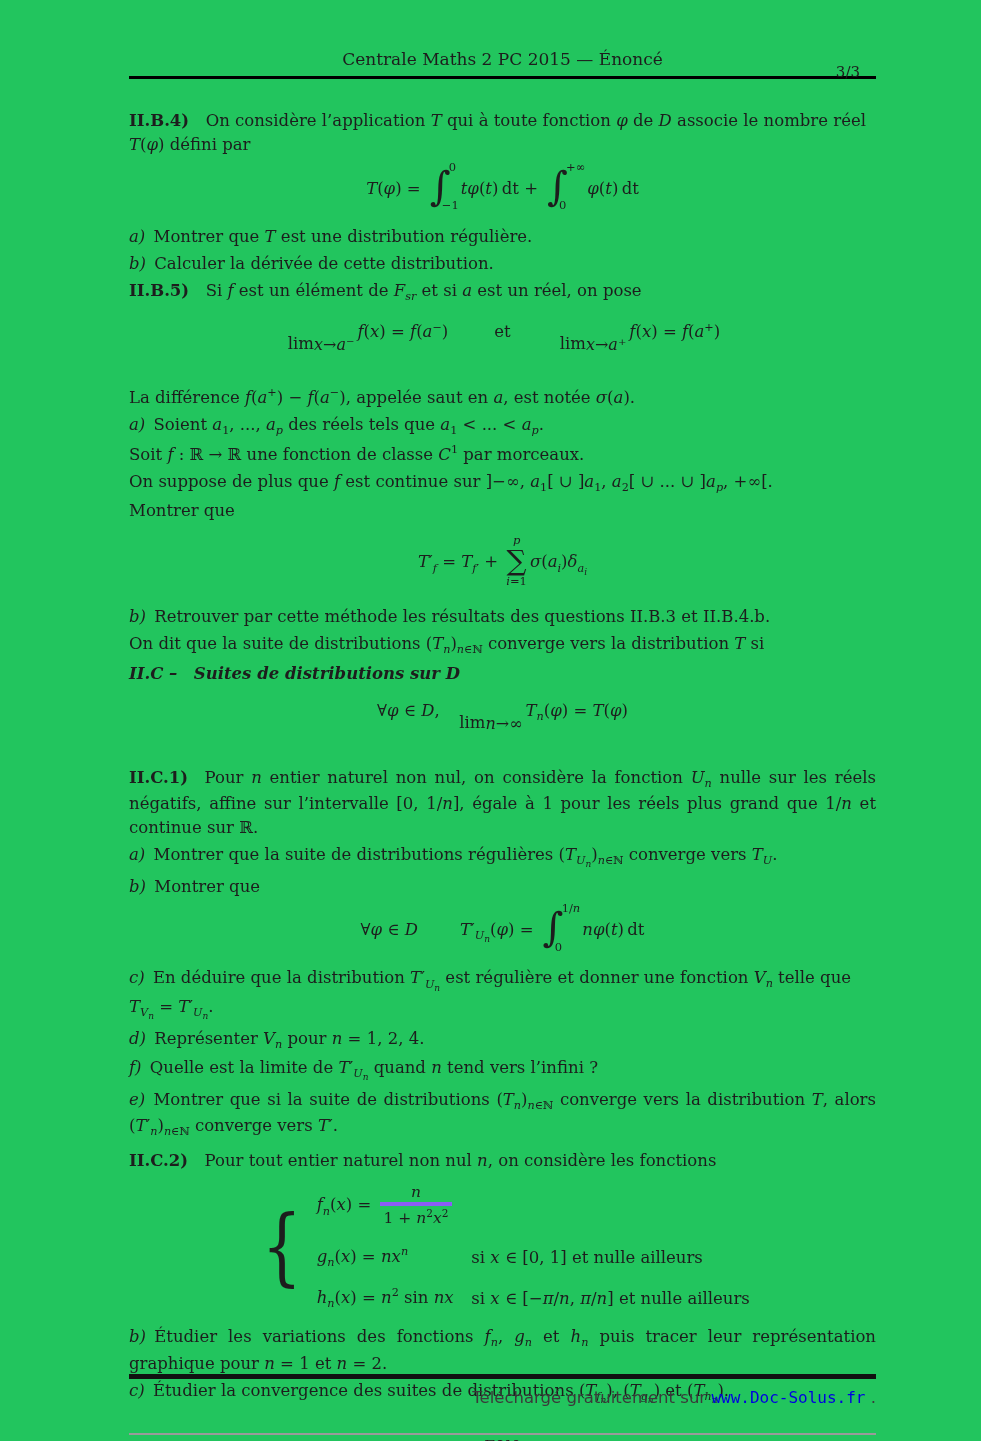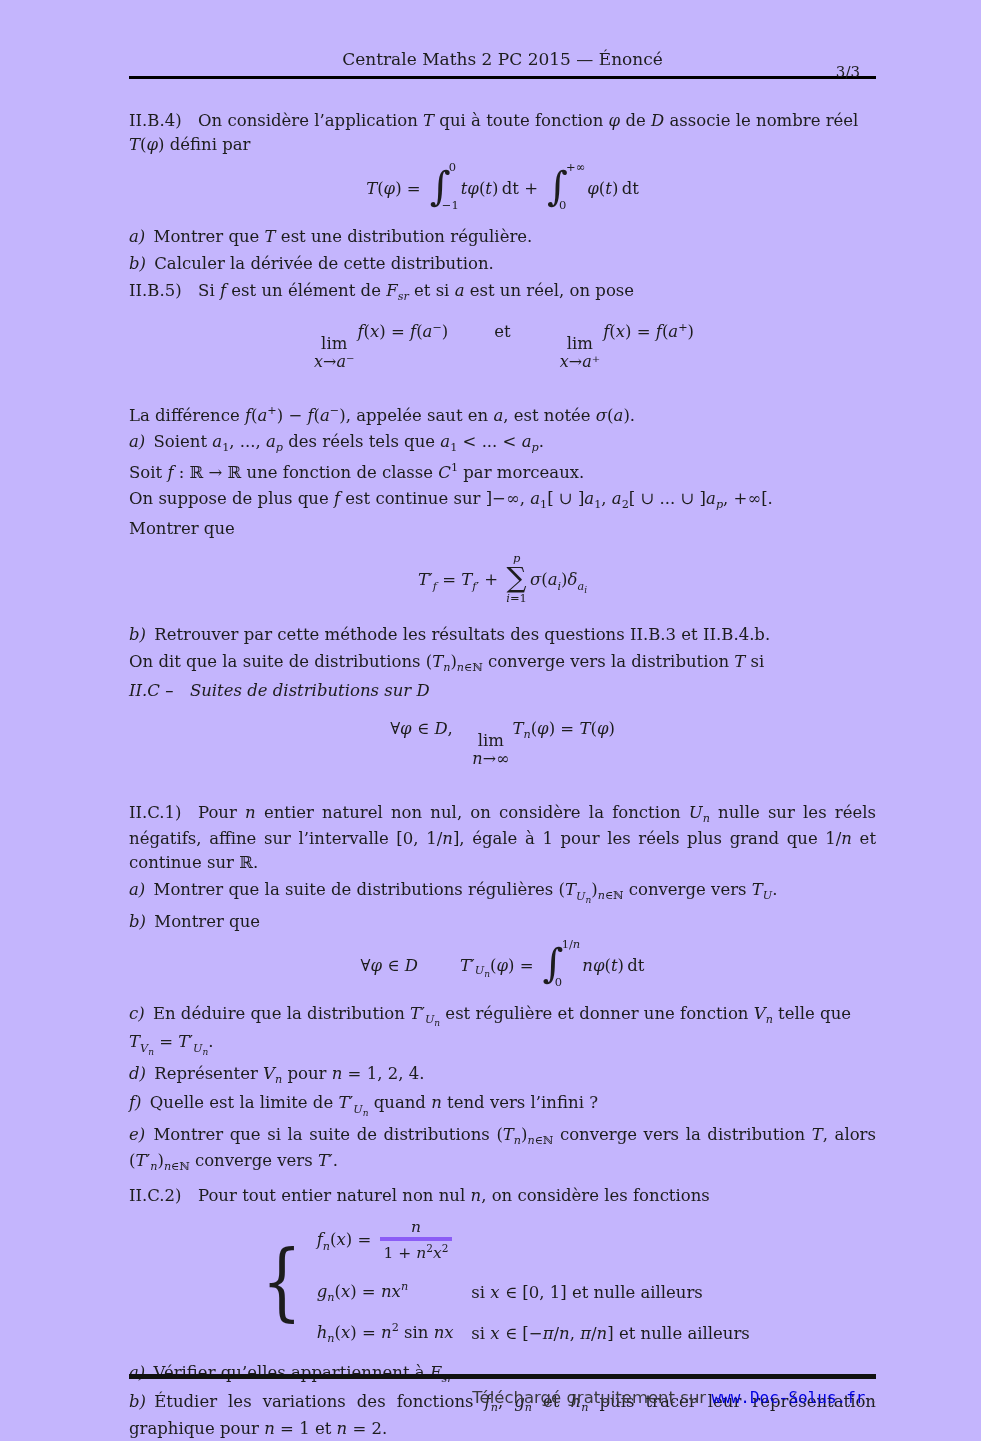--- a/index.html
+++ b/index.html
@@ -1,49 +1,49 @@
 <!DOCTYPE html>
 <html><head>
 <meta charset="utf-8">
 <style>
   html,body { margin:0; padding:0; background:#ffffff; }
   .page {
-    position:relative; width:981px; height:1441px; background:#c4b5fd; overflow:hidden;
+    position:relative; width:981px; height:1441px; background:#22c55e; overflow:hidden;
     font-family:"DejaVu Serif","Liberation Serif",serif;
     font-size:16.5px; color:#1d1d1d;
   }
   .content { position:absolute; left:129px; width:747px; top:0; }
   
   .hdr { position:relative; padding-top:49px; }
   .hdr-title { text-align:center; font-size:17px; }
   .hdr-page { position:absolute; right:16px; bottom:-2px; font-size:15px; }
   .hdr-rule { margin-top:7px; border-top:3px solid #000; }
   
   .bodytext { margin-top:30px; }
   p.para { margin:3px 0; line-height:1.45; }
   p.just { text-align:justify; }
-  b { font-weight:normal; }
+  b { font-weight:bold; }
   i { font-style:italic; }
   .scr { font-style:italic; }
   sub { font-size:68%; }
   sup { font-size:68%; }
   sub sub, sub i sub { font-size:80%; }
   
   .disp { text-align:center; line-height:1.2; margin:10px 0 12px; }
   .disp-tall { margin:6px 0 10px; }
   .intw { display:inline-flex; vertical-align:middle; margin:0 2px 0 4px; position:relative; top:-2px; }
   .isg { font-size:40px; line-height:50px; font-style:normal; }
   .ilims { display:flex; flex-direction:column; justify-content:space-between; height:52px; font-size:11.5px; margin-left:-2px; line-height:1.1; }
   .iu { align-self:flex-start; margin-top:0; }
   .id { align-self:flex-start; margin-left:-7px; margin-bottom:1px; }
   .sum { display:inline-flex; flex-direction:column; align-items:center; vertical-align:middle; margin:0 3px; line-height:1; position:relative; top:-2px; }
   .su { font-size:11.5px; margin-bottom:2px; }
   .ss { font-size:28px; line-height:0.85; font-style:normal; }
   .sd { font-size:11.5px; margin-top:3px; }
-  .limb { display:inline-flex; flex-direction:column; align-items:center; vertical-align:-12px; line-height:1.1; margin:16px 3px; }
+  .limb { display:inline-flex; flex-direction:row; align-items:center; vertical-align:-12px; line-height:1.1; margin:16px 3px; }
   .ls { font-size:16px; }
   .frac { display:inline-flex; flex-direction:column; align-items:center; vertical-align:middle; margin:0 3px; line-height:1.25; font-size:15.5px; }
   .den { border-top:4px solid #8b5cf6; padding:1px 4px 0; }
   .num { padding:0 2px; }
   .gap { display:inline-block; width:46px; }
   .gap2 { display:inline-block; width:42px; }
   
   .sec-heading { margin:16px 0 6px; line-height:1.45; }
   
   .system { display:flex; justify-content:center; align-items:center; margin:10px 0 14px; }
@@ -139,21 +139,20 @@
                 <span class="den">1 + <i>n</i><sup>2</sup><i>x</i><sup>2</sup></span>
               </span></span>
           <span></span>
           <span><i>g</i><sub><i>n</i></sub>(<i>x</i>) = <i>nx</i><sup><i>n</i></sup></span>
           <span>si <i>x</i> ∈ [0, 1] et nulle ailleurs</span>
           <span><i>h</i><sub><i>n</i></sub>(<i>x</i>) = <i>n</i><sup>2</sup> sin <i>nx</i></span>
           <span>si <i>x</i> ∈ [−<i>π</i>/<i>n</i>, <i>π</i>/<i>n</i>] et nulle ailleurs</span>
         </div>
       </div>
 
-      <p class="para"><i>a)</i> Vérifier qu’elles appartiennent à <span class="scr">F</span><sub><i>sr</i></sub>.</p>
       <p class="para just"><i>b)</i> Étudier les variations des fonctions <i>f</i><sub><i>n</i></sub>, <i>g</i><sub><i>n</i></sub> et <i>h</i><sub><i>n</i></sub> puis tracer leur représentation graphique pour <i>n</i> = 1 et <i>n</i> = 2.</p>
       <p class="para"><i>c)</i> Étudier la convergence des suites de distributions (<i>T</i><sub><i>f</i><sub><i>n</i></sub></sub>), (<i>T</i><sub><i>g</i><sub><i>n</i></sub></sub>) et (<i>T</i><sub><i>h</i><sub><i>n</i></sub></sub>).</p>
 
       <div class="finblock">
         <div class="fin-line-gray"></div>
         <div class="fin-text">• • • FIN • • •</div>
 
       </div>
     </div>
   </div>

